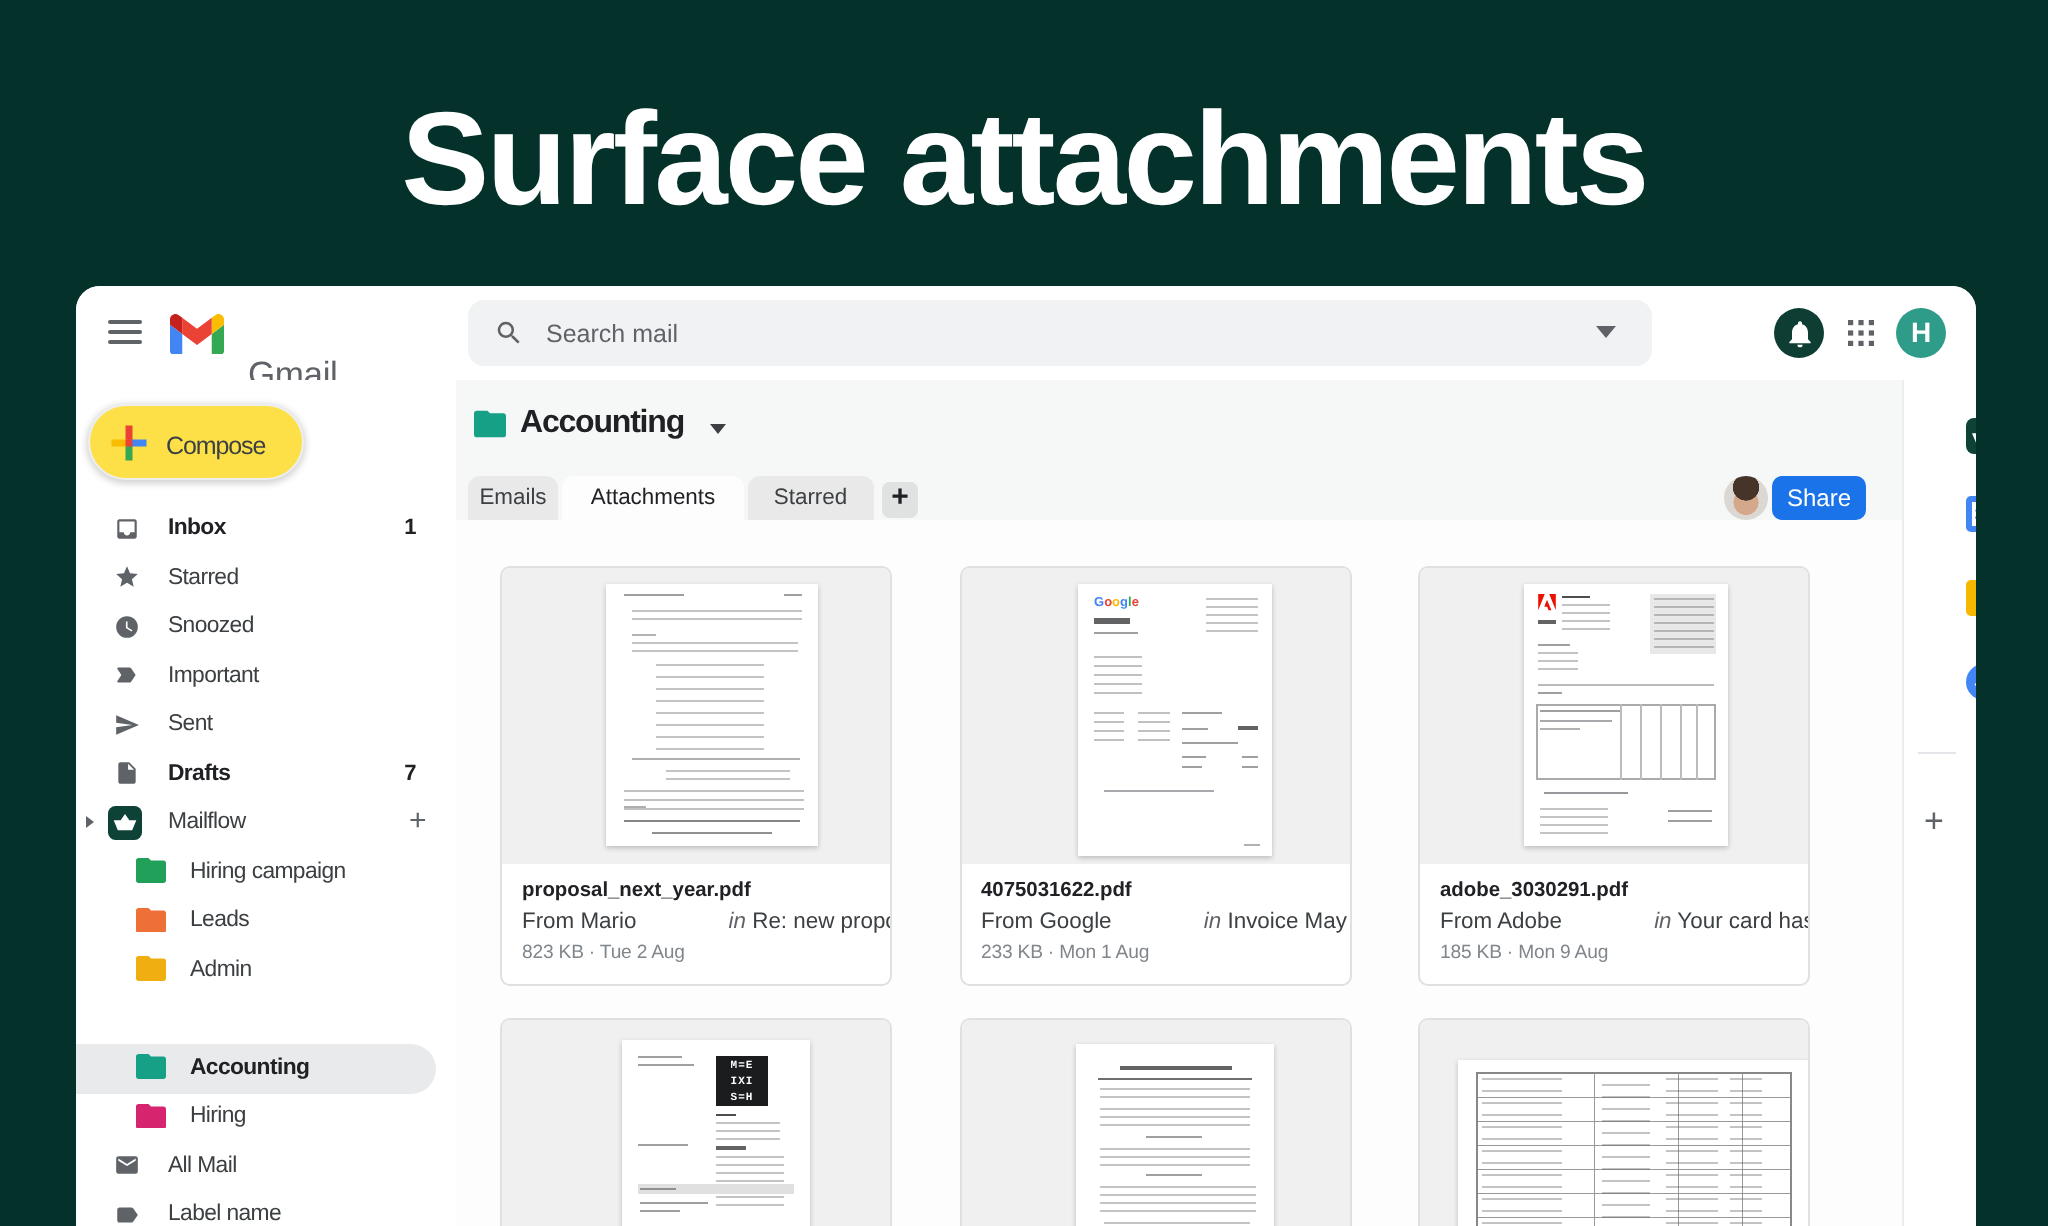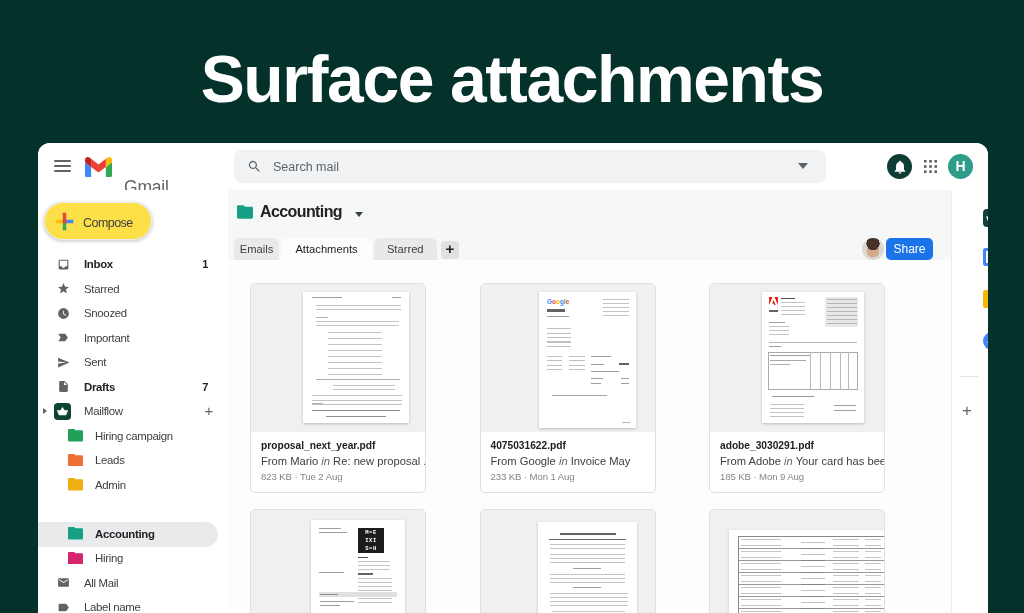--- a/index.html
+++ b/index.html
@@ -77,29 +77,29 @@
            text-align:center; line-height:16.5px; }
 #shareav { position:absolute; left:634px; top:48px; width:22px; height:22px; border-radius:50%;
            background:
              radial-gradient(circle at 50% 26%, #463429 0 33%, transparent 34%),
              radial-gradient(circle at 50% 60%, #d4a98b 0 36%, transparent 37%),
              linear-gradient(#dbd8d4 0 100%); }
 #sharebtn { position:absolute; left:658px; top:48px; width:47px; height:22px; background:#1a73e8;
             border-radius:5px; color:#fff; font-size:12px; text-align:center; line-height:22px; }
 
 
-.card { position:absolute; width:176px; height:210px; background:#fff; border:1px solid #e0e0e0;
+.card { position:absolute; width:196px; height:210px; background:#fff; border:1px solid #e0e0e0;
         border-radius:5px; overflow:hidden; }
 .card.r2 { height:300px; }
 .card .thumb { position:relative; width:100%; height:148px; background:#f0f0f0; }
 .card.r2 .thumb { height:260px; }
 .card .info { padding:8px 10px 0 10px; background:#fff; }
 .fname { font-size:10.2px; font-weight:bold; color:#202124; white-space:nowrap; letter-spacing:0; }
 .ffrom { font-size:11.2px; color:#3c4043; margin-top:4px; white-space:nowrap; }
-.ffrom i { color:#5f6368; }
+.ffrom i { color:#5f6368;margin-left:43px; }
 .fmeta { font-size:9.6px; color:#80868b; margin-top:4px; letter-spacing:-0.1px; }
 .page { position:absolute; background:#fff; box-shadow:0 1px 2.5px rgba(0,0,0,.22); }
 
 
 .tl { position:absolute; background-image:repeating-linear-gradient(to bottom,
       rgba(95,99,104,.38) 0, rgba(95,99,104,.38) 1px, transparent 1px, transparent 4px); }
 .tl4 { position:absolute; background-image:repeating-linear-gradient(to bottom,
       rgba(95,99,104,.4) 0, rgba(95,99,104,.4) 1px, transparent 1px, transparent 4.5px); }
 .tl6 { position:absolute; background-image:repeating-linear-gradient(to bottom,
       rgba(95,99,104,.38) 0, rgba(95,99,104,.38) 1px, transparent 1px, transparent 6px); }

